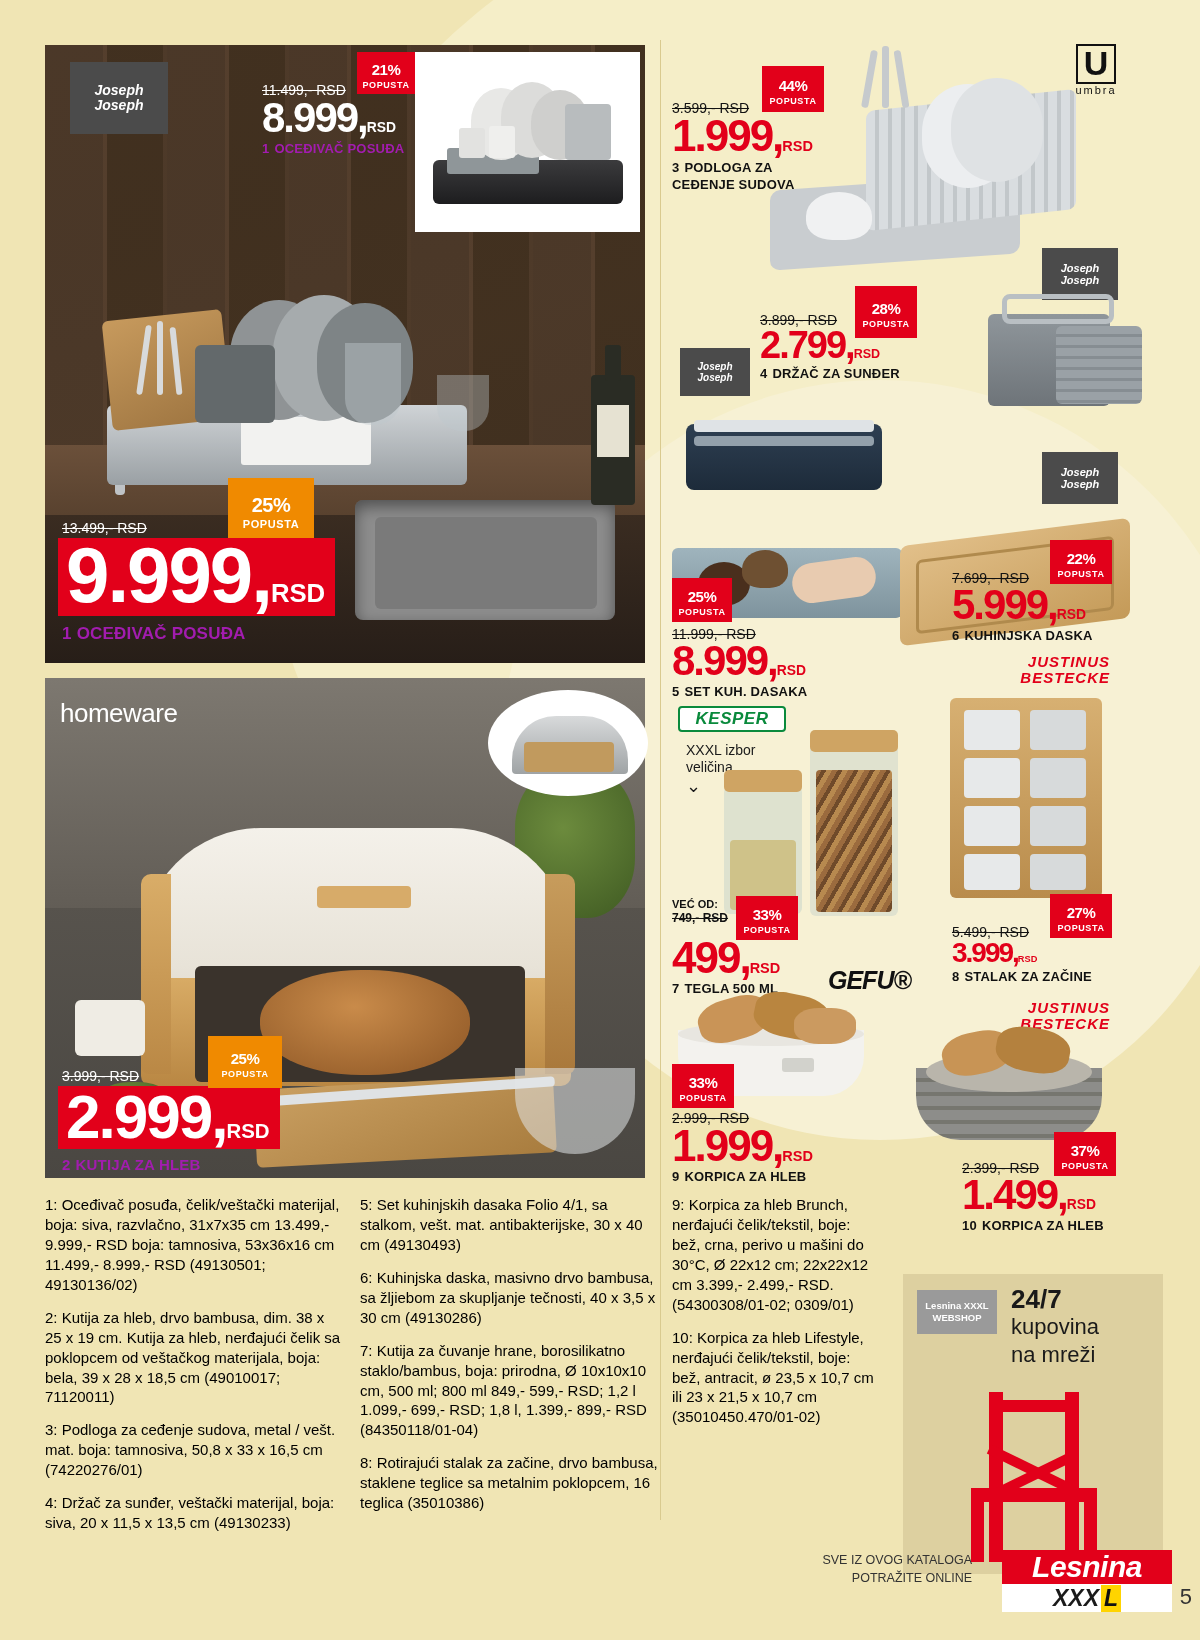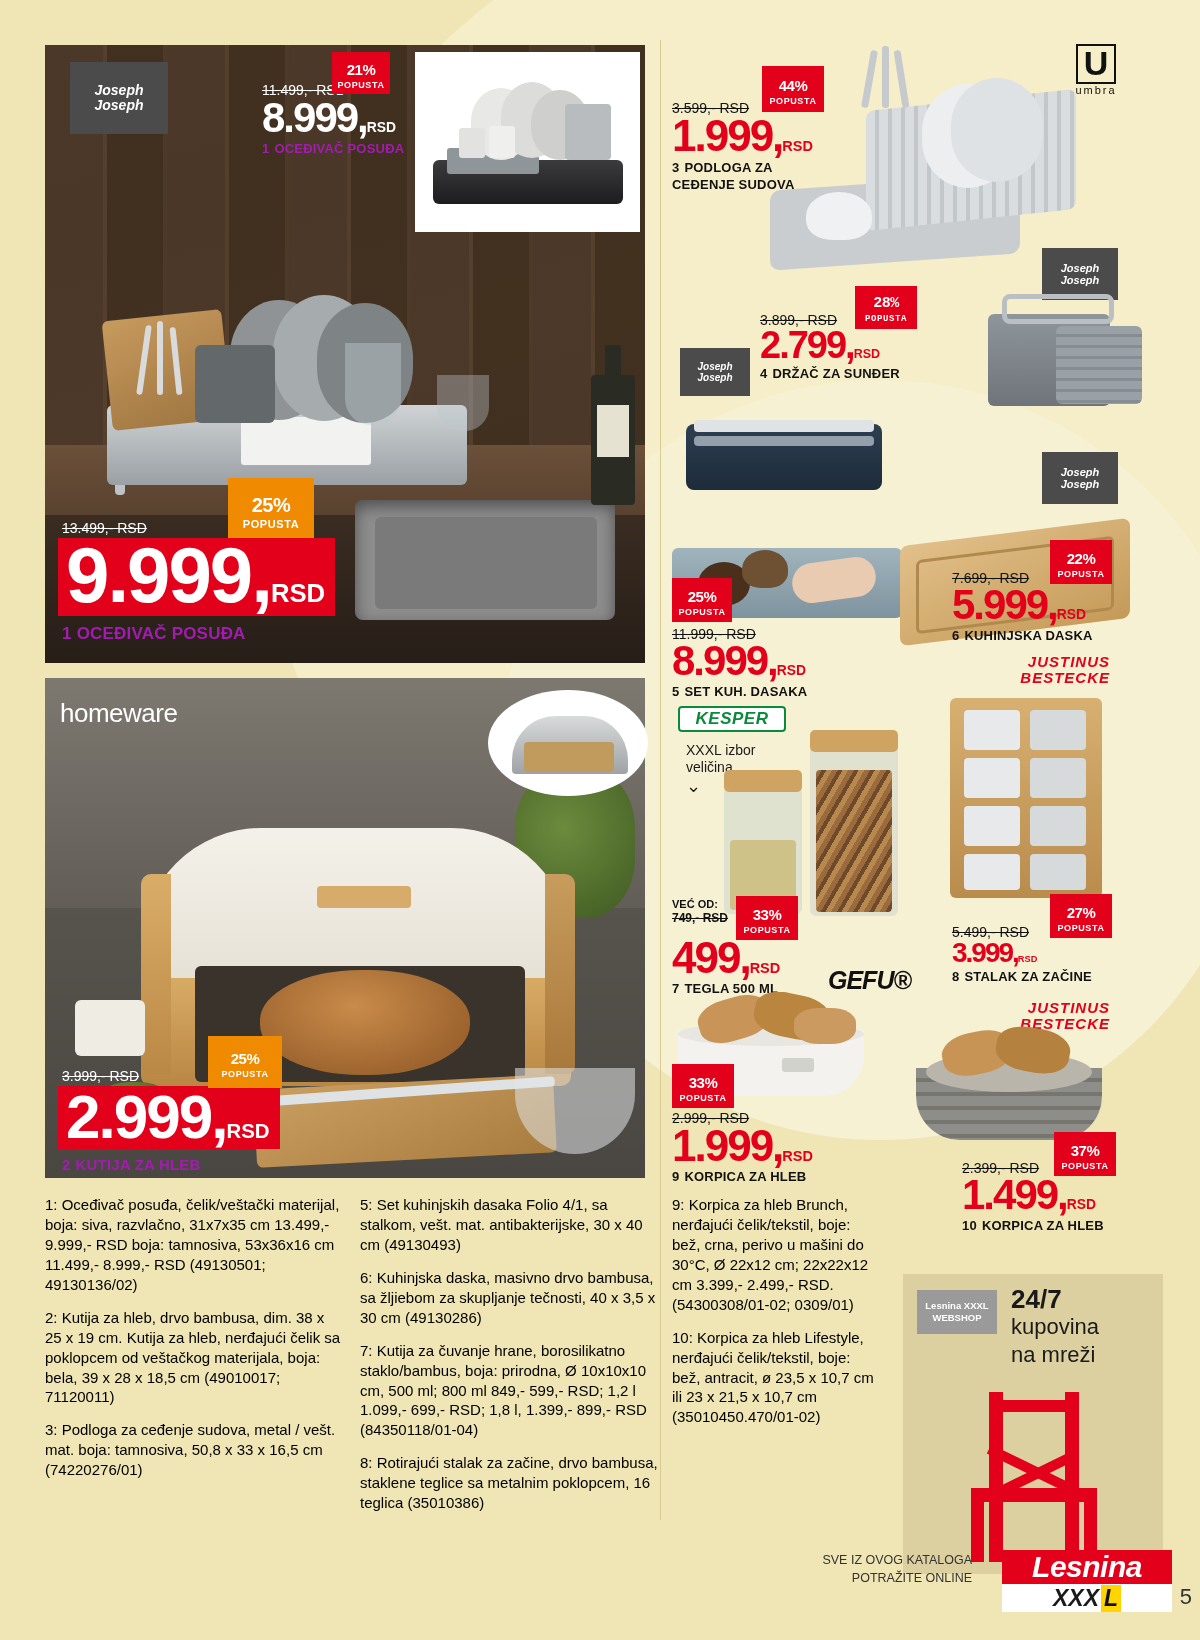--- a/index.html
+++ b/index.html
@@ -181,21 +181,21 @@
 
   <div class="abs" style="left:262px; top:82px;">
     <div class="oldprice onimg">11.499,- RSD</div>
     <div class="smallprice whitetxt" style="font-size:42px;color:#fff;margin-top:1px;">
       <span>8.999,</span><span class="cur">RSD</span>
     </div>
     <div class="artname onimg" style="margin-top:3px;">
       <span class="num">1</span><span>OCEĐIVAČ POSUĐA</span>
     </div>
   </div>
-  <div class="badge red" style="left:332px; top:52px; width:58px; height:42px;">
+  <div class="badge red" style="left:357px; top:52px; width:58px; height:42px;">
     <div class="pct"><span>21</span><span>%</span></div>
     <div class="lbl">POPUSTA</div>
   </div>
 
   <div class="abs" style="left:58px; top:520px;">
     <div class="oldprice onimg" style="margin-left:4px;">13.499,- RSD</div>
     <div class="bigprice" style="font-size:78px;margin-top:2px;">
       <span>9.999,</span><span class="cur">RSD</span>
     </div>
     <div class="artname onimg" style="margin-top:8px;font-size:17px;margin-left:4px;">
@@ -300,21 +300,21 @@
   </div>
   <div class="abs" style="left:760px; top:312px;">
     <div class="oldprice">3.899,- RSD</div>
     <div class="smallprice" style="font-size:38px;">
       <span>2.799,</span><span class="cur">RSD</span>
     </div>
     <div class="artname" style="margin-top:3px;">
       <span class="num">4</span><span>DRŽAČ ZA SUNĐER</span>
     </div>
   </div>
-  <div class="badge red" style="left:855px; top:286px; width:62px; height:43px;font-family:Liberation Mono, monospace;">
+  <div class="badge red" style="left:855px; top:286px; width:62px; height:52px;">
     <div class="pct"><span>28</span><span>%</span></div>
     <div class="lbl">POPUSTA</div>
   </div>
 
   <div class="brandchip" style="left:680px; top:348px; width:70px; height:48px;">
     <span style="font-size:10px;line-height:1.1;text-align:center;">Joseph<br>Joseph</span>
   </div>
   <div class="photo" style="left:672px; top:404px; width:230px; height:120px;">
     <div class="abs" style="left:14px;top:20px;width:196px;height:66px;background:linear-gradient(180deg,#2e3f52,#1d2b3a);border-radius:8px;"></div>
     <div class="abs" style="left:22px;top:16px;width:180px;height:12px;background:#dfe3e6;border-radius:4px;"></div>
@@ -463,20 +463,21 @@
   </div>
   <div class="badge red" style="left:1054px; top:1132px; width:62px; height:44px;">
     <div class="pct"><span>37</span><span>%</span></div>
     <div class="lbl">POPUSTA</div>
   </div>
 
   <div class="copycol" style="left:45px; top:1195px; width:300px;">
     <p>1: Oceđivač posuđa, čelik/veštački materijal, boja: siva, razvlačno, 31x7x35 cm  13.499,- 9.999,- RSD boja: tamnosiva, 53x36x16 cm 11.499,- 8.999,- RSD (49130501; 49130136/02)</p>
     <p>2: Kutija za hleb, drvo bambusa, dim. 38 x 25 x 19 cm. Kutija za hleb, nerđajući čelik sa poklopcem od veštačkog materijala, boja: bela, 39 x 28 x 18,5 cm (49010017; 71120011)</p>
     <p>3: Podloga za ceđenje sudova, metal / vešt. mat. boja: tamnosiva, 50,8 x 33 x 16,5 cm (74220276/01)</p>
+    <p>4: Držač za sunđer, veštački materijal, boja: siva, 20 x 11,5 x 13,5 cm (49130233)</p>
   </div>
   <div class="copycol" style="left:360px; top:1195px; width:300px;">
     <p>5: Set kuhinjskih dasaka Folio 4/1, sa stalkom, vešt. mat. antibakterijske, 30 x 40 cm (49130493)</p>
     <p>6: Kuhinjska daska, masivno drvo bambusa, sa žljiebom za skupljanje tečnosti, 40 x 3,5 x 30 cm (49130286)</p>
     <p>7: Kutija za čuvanje hrane, borosilikatno staklo/bambus, boja: prirodna, Ø 10x10x10 cm, 500 ml; 800 ml 849,- 599,- RSD; 1,2 l 1.099,- 699,- RSD; 1,8 l, 1.399,- 899,- RSD (84350118/01-04)</p>
     <p>8: Rotirajući stalak za začine, drvo bambusa, staklene teglice sa metalnim poklopcem, 16 teglica (35010386)</p>
   </div>
   <div class="copycol" style="left:672px; top:1195px; width:210px;">
     <p>9: Korpica za hleb Brunch, nerđajući čelik/tekstil, boje: bež, crna, perivo u mašini do 30°C, Ø 22x12 cm; 22x22x12 cm 3.399,- 2.499,- RSD. (54300308/01-02; 0309/01)</p>
     <p>10: Korpica za hleb Lifestyle, nerđajući čelik/tekstil, boje: bež, antracit, ø 23,5 x 10,7 cm ili 23 x 21,5 x 10,7 cm (35010450.470/01-02)</p>

